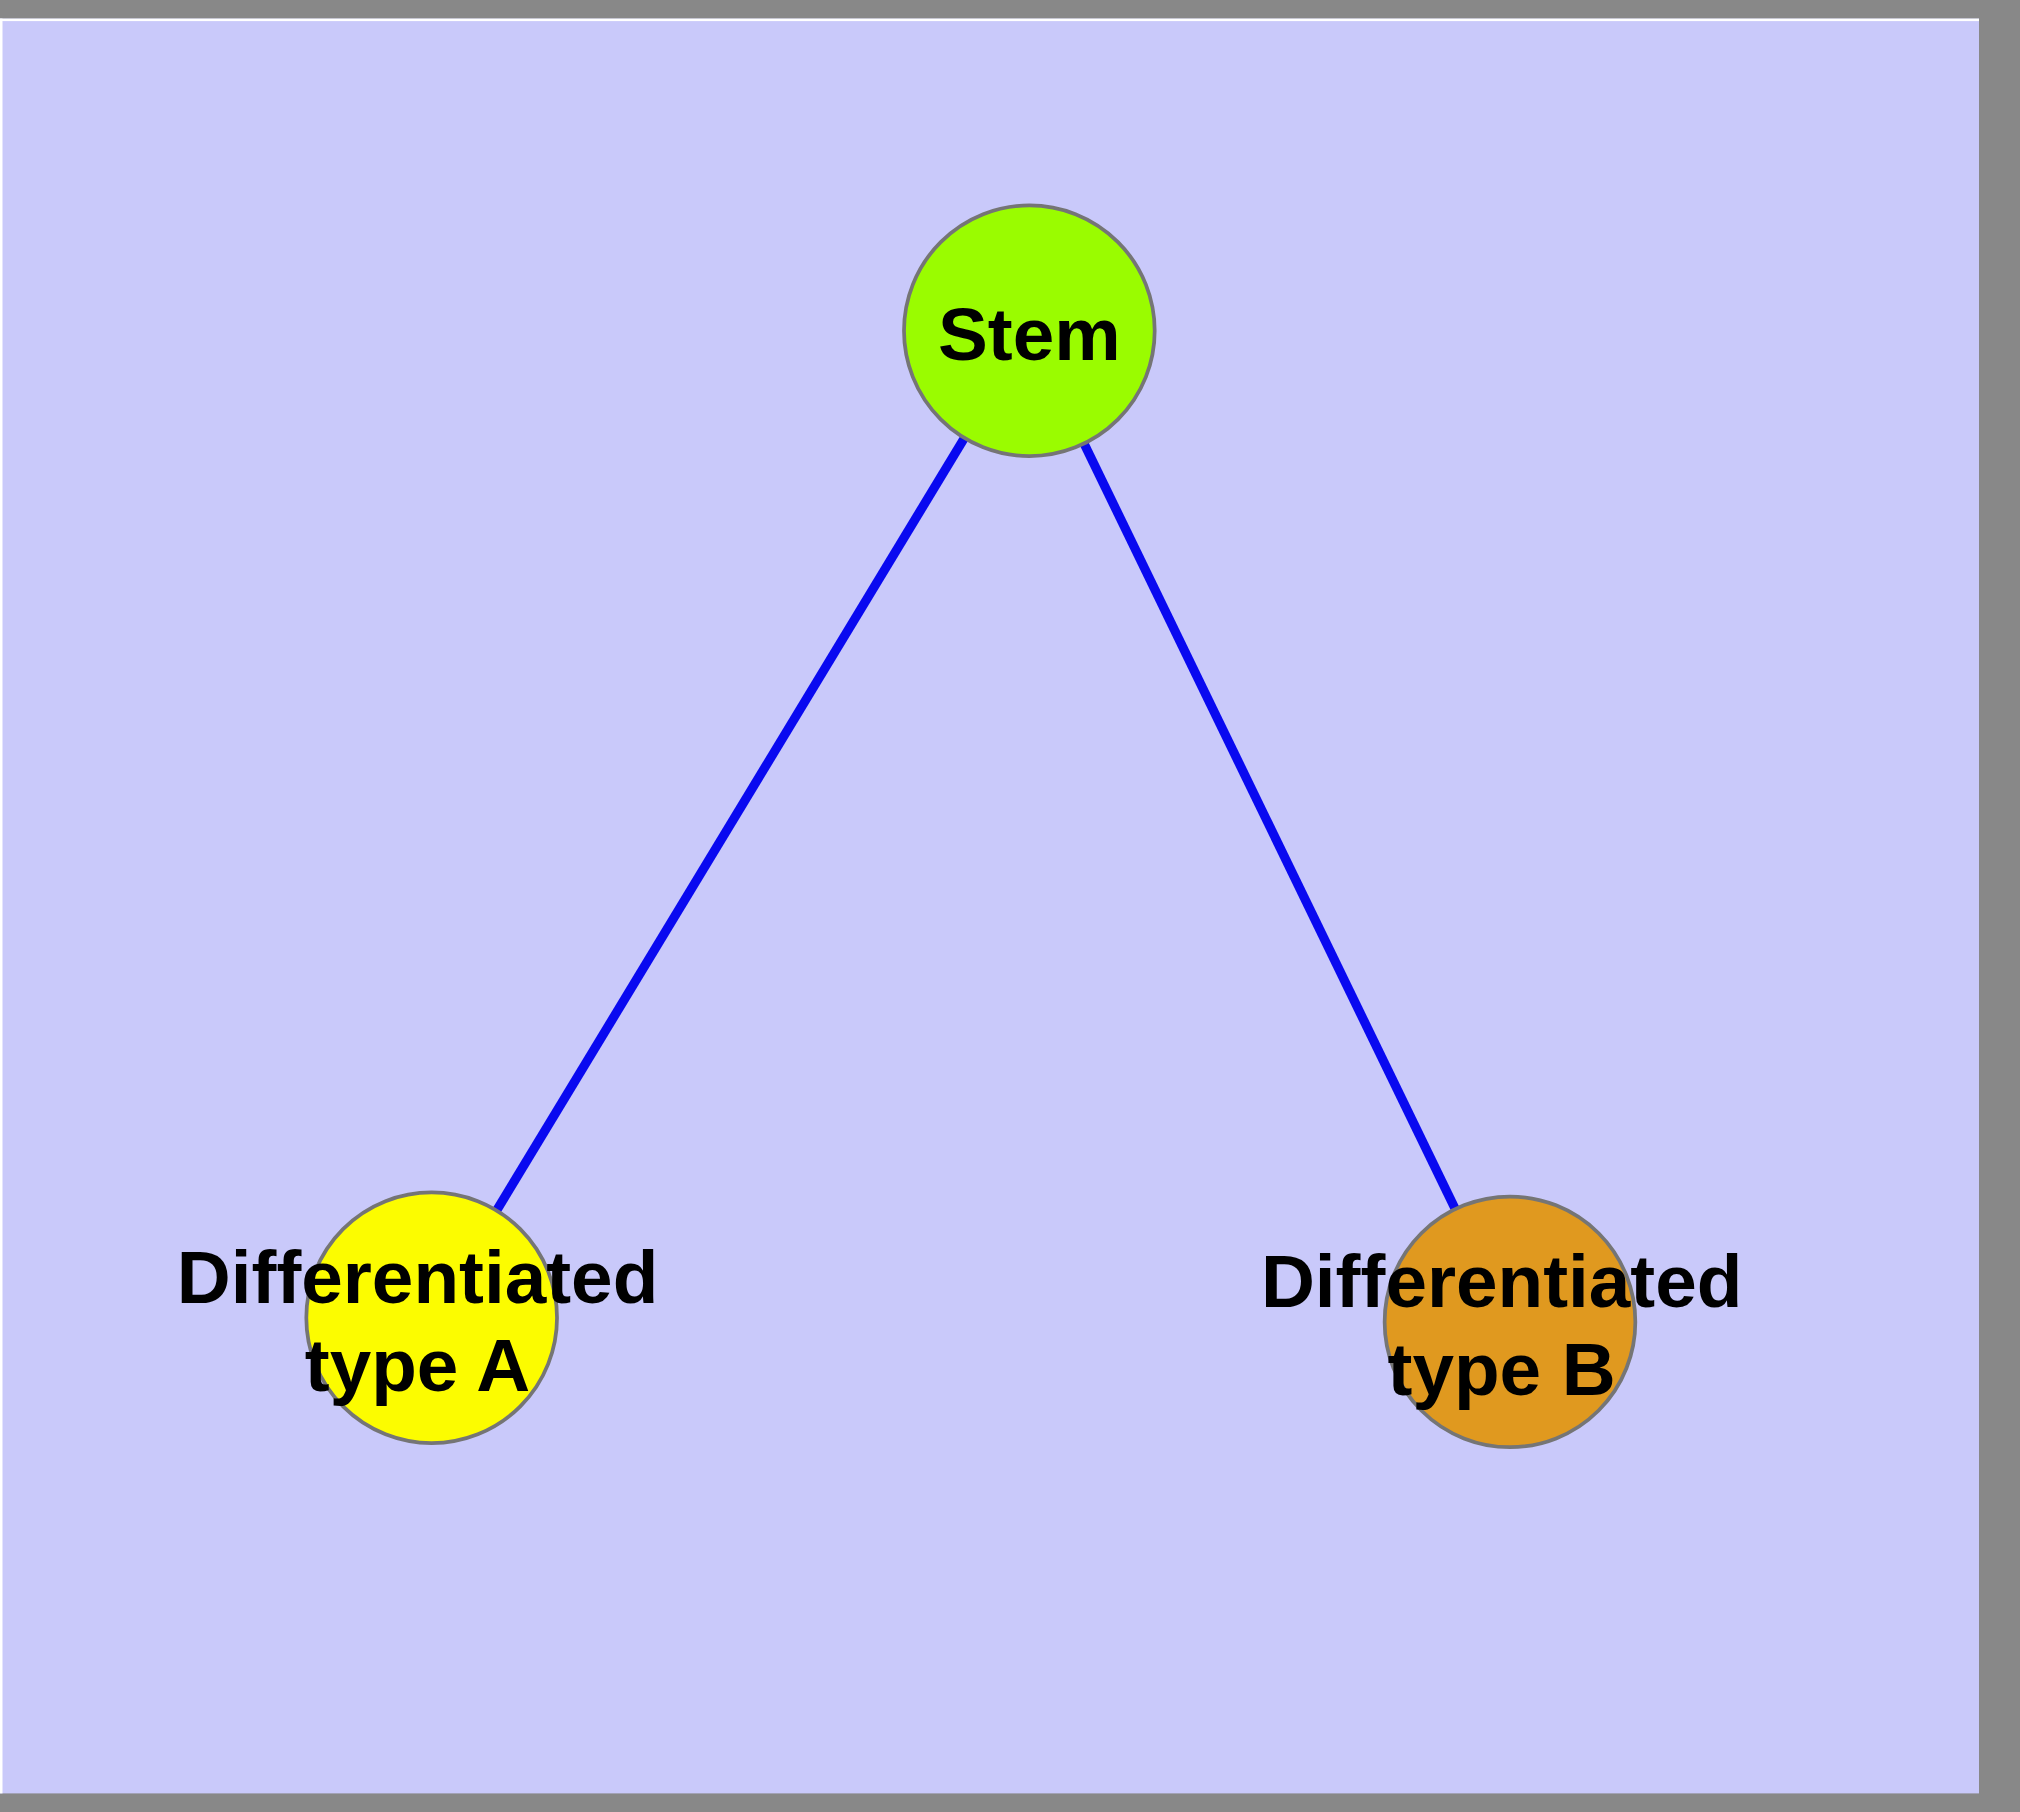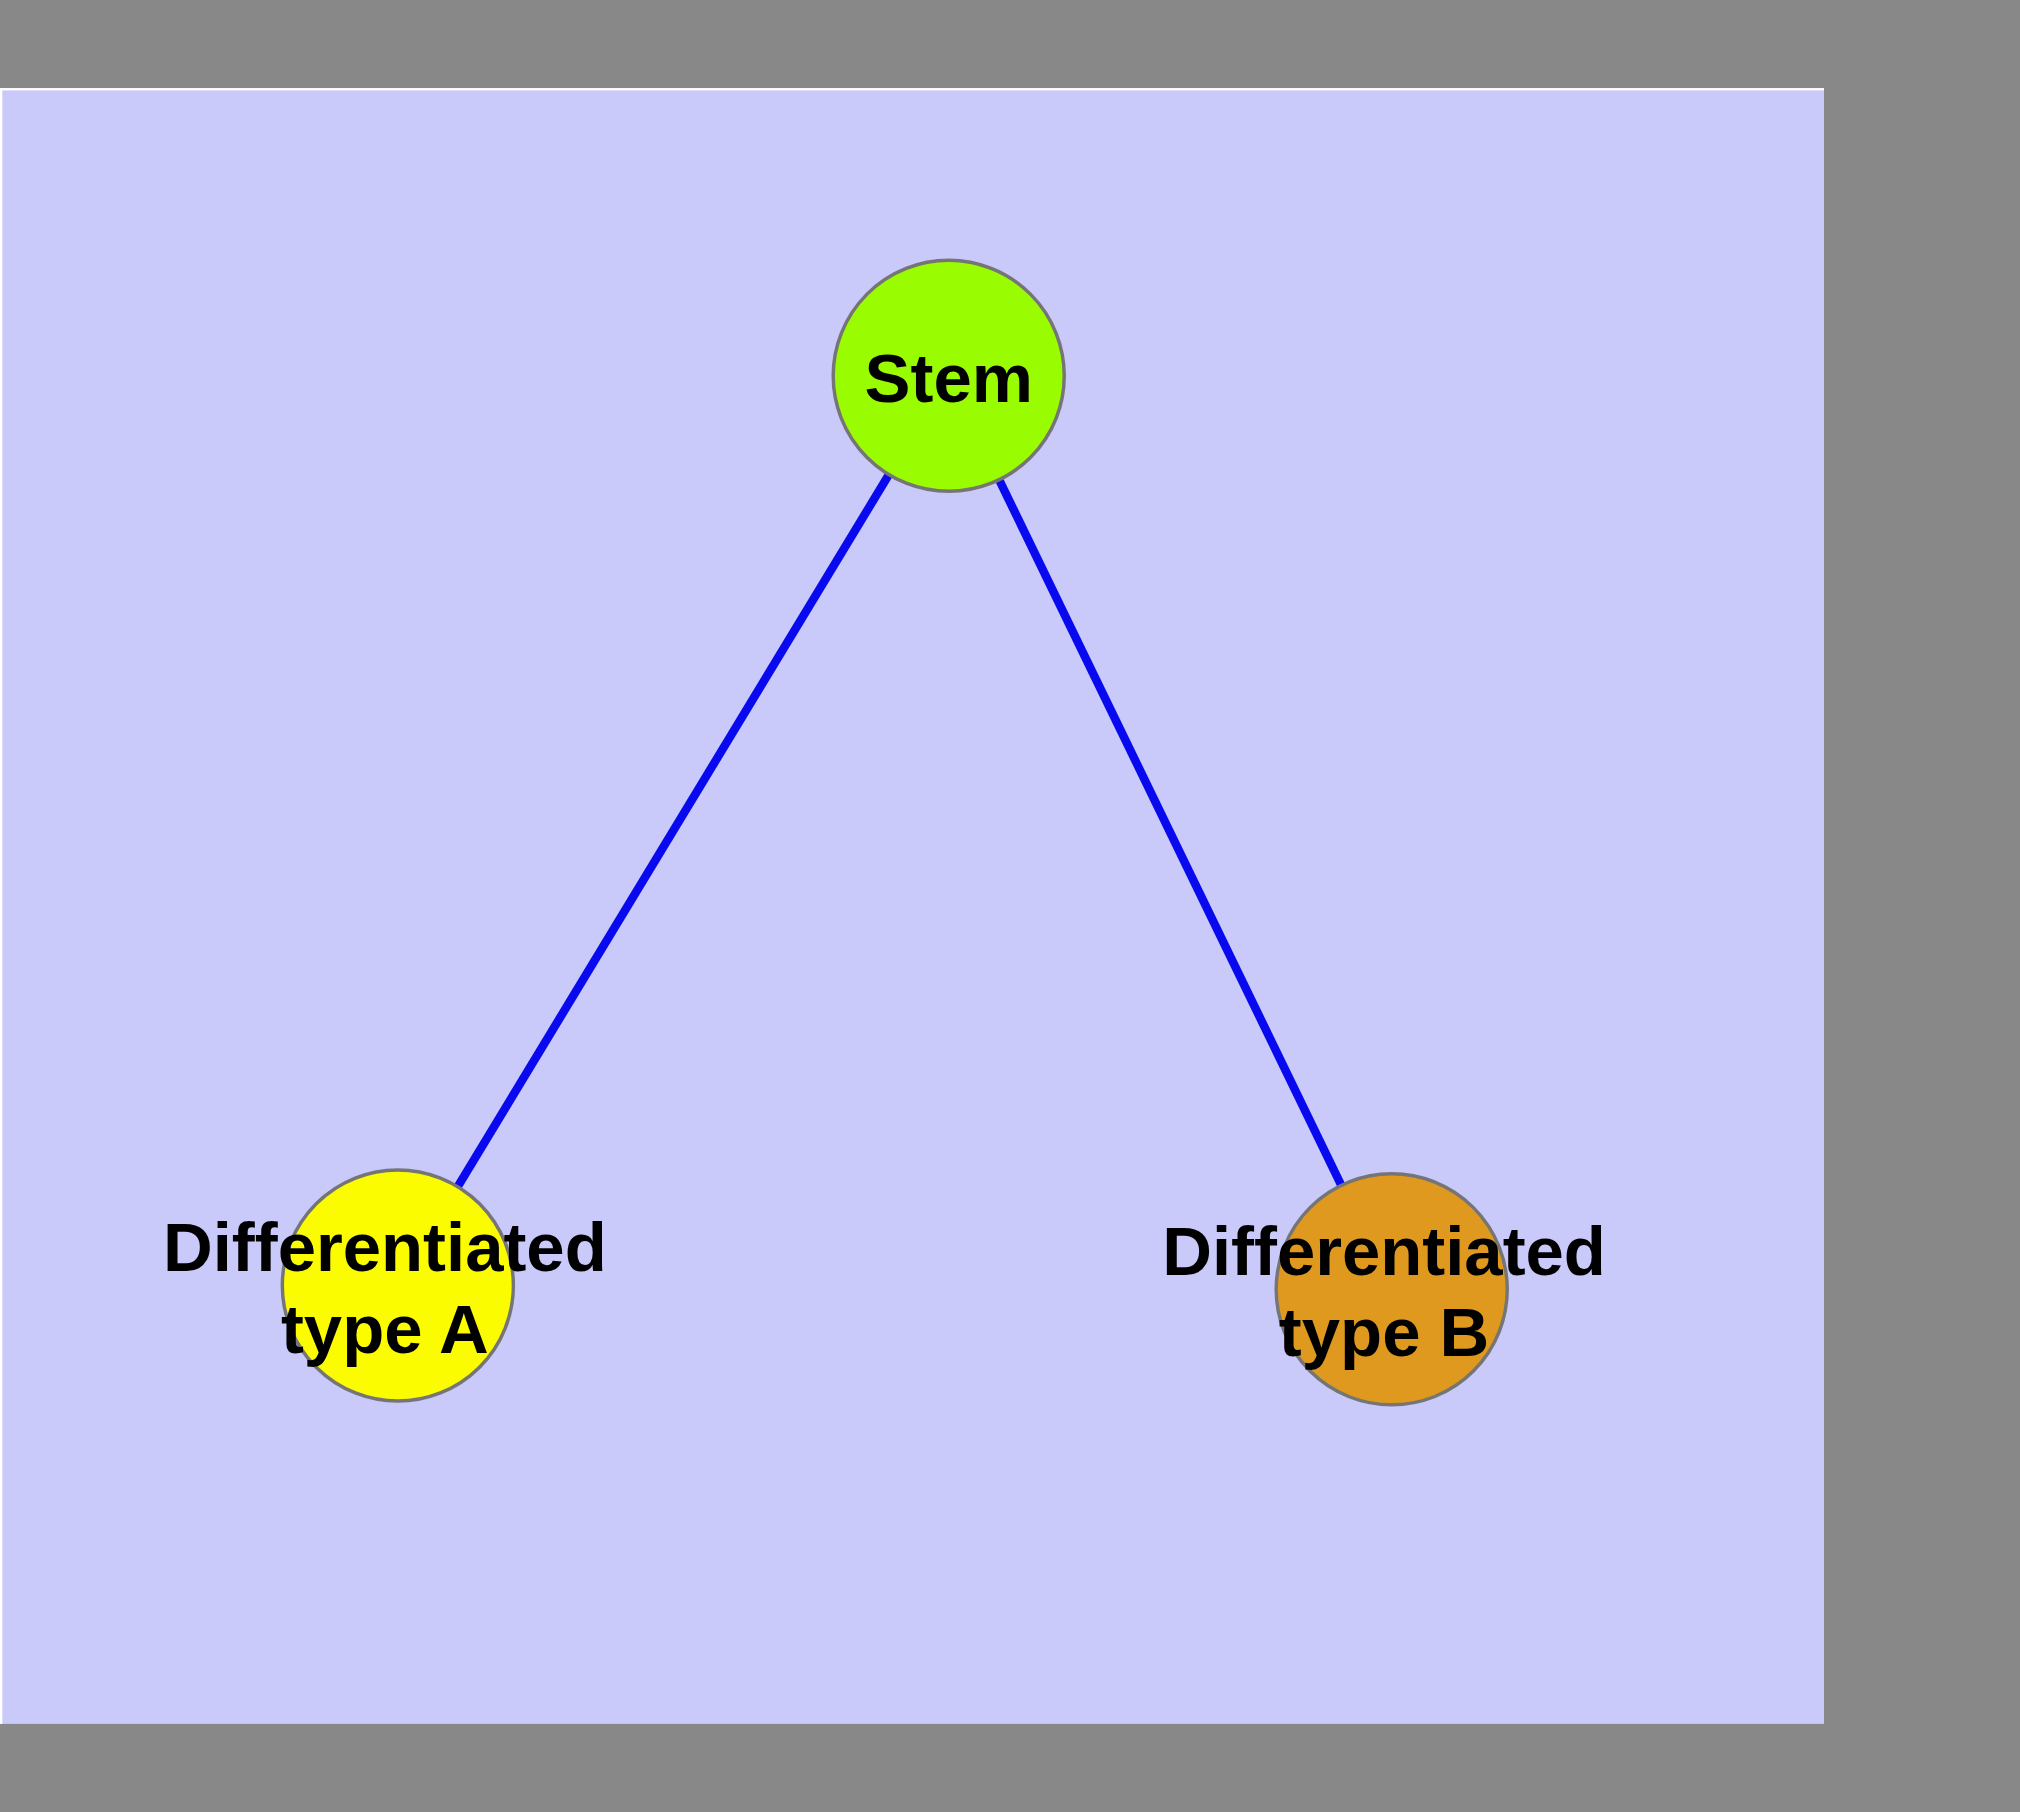--- a/index.html
+++ b/index.html
@@ -2,21 +2,21 @@
 <html style="font-size:13.6px"><head>
 <meta charset="utf-8">
 <style>
   html, body {
     margin: 0;
     padding: 0;
     background: #888;
   }
   .canvas {
     position: relative;
-    width: 1824px;
+    width: 1979px;
     height: 1812px;
     overflow: hidden;
   }
   .canvas svg {
     position: absolute;
     left: 0;
     top: 0;
     width: 100%;
     height: 100%;
     display: block;

